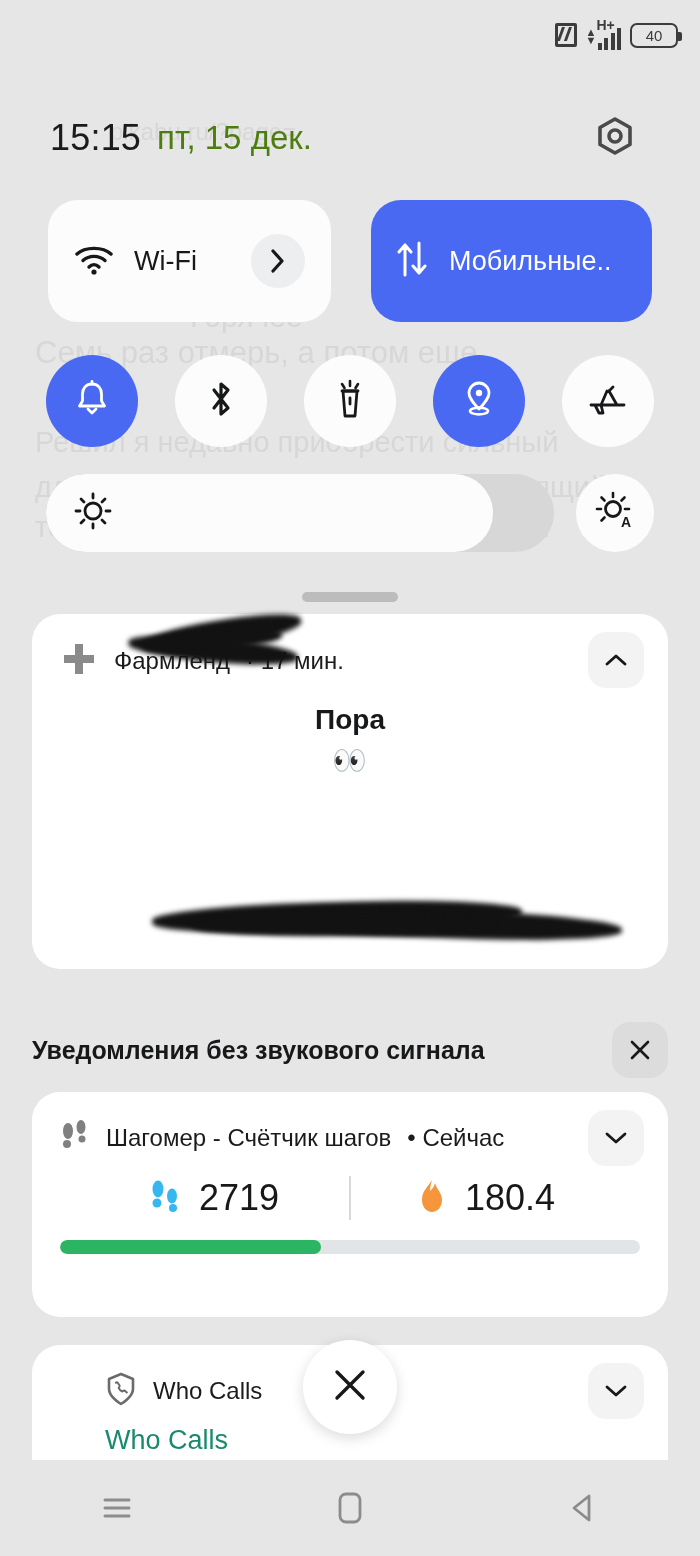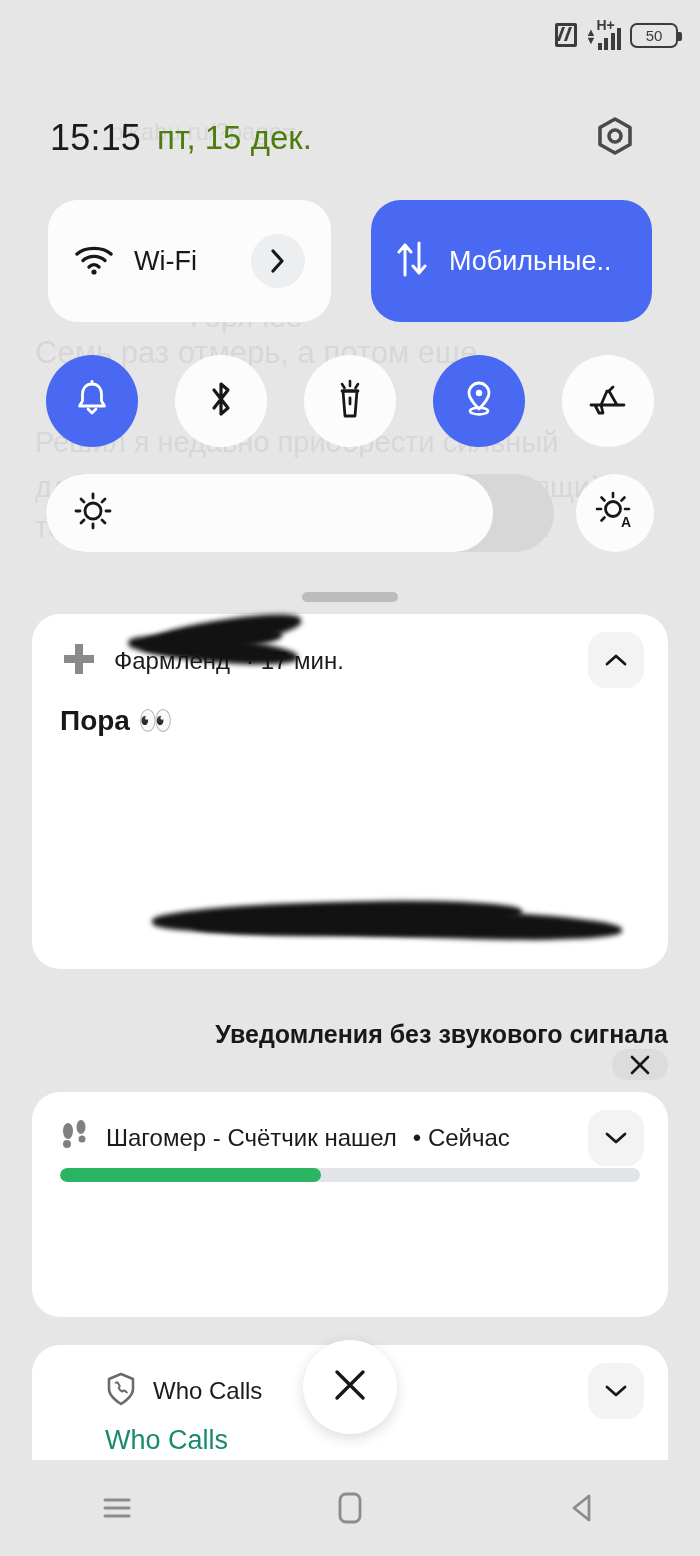--- a/index.html
+++ b/index.html
@@ -140,36 +140,36 @@
   .app-name {
     font-size: 24px; color: #1b1b1b; white-space: nowrap;
   }
   .chev-btn {
     position: absolute; right: 24px; top: 18px;
     width: 56px; height: 56px; border-radius: 18px; background: #f3f3f3;
     display: flex; align-items: center; justify-content: center;
   }
   .notif-title {
     font-size: 28px; font-weight: bold; color: #17181a;
-    padding: 22px 28px 0 28px; display: flex; align-items: center; gap: 8px;
+    padding: 22px 28px 0 28px; display: flex; align-items: center; gap: 8px; flex-direction: column;
   }
   .notif-body {
     font-size: 27px; line-height: 43px; color: #1b1b1b;
     padding: 10px 30px 30px 28px; position: relative;
   }
 
   
   .redact {
     position: absolute; background: #121212; border-radius: 45%;
     filter: blur(2.5px); pointer-events: none;
   }
 
   .section-head {
     position: absolute; left: 32px; right: 32px; height: 60px;
-    display: flex; align-items: flex-end; flex-direction: column;
+    display: flex; align-items: center;
   }
   .section-title { font-size: 25px; font-weight: bold; color: #17181a; }
   .clear-btn {
     margin-left: auto; width: 56px; height: 56px; border-radius: 18px;
     background: #dcdcdc; display: flex; align-items: center; justify-content: center;
   }
 
   .stat-row {
     display: flex; align-items: center; justify-content: center;
     padding: 18px 0 10px 0; gap: 0;
@@ -224,21 +224,21 @@
       <div class="sig-arrows">▲<br>▼</div>
       <div class="sig-h">H+</div>
       <div class="bars">
           <i></i>
           <i></i>
           <i></i>
           <i></i>
         </div>
     </div>
     <div class="battery">
-      <span>50</span>
+      <span>40</span>
     </div>
   </div>
 
   <div class="clockrow">
     <span class="clock-time">15:15</span>
     <span class="clock-date">пт, 15 дек.</span>
     <div class="settings-btn">
       <svg width="46" height="46" viewBox="0 0 46 46" fill="none">
         <path d="M23 4 L38 12.5 V29.5 L23 38 L8 29.5 V12.5 Z" stroke="#4a4a4a" stroke-width="3.6" stroke-linejoin="round"></path>
         <circle cx="23" cy="21" r="6" stroke="#4a4a4a" stroke-width="3.6"></circle>
@@ -405,28 +405,50 @@
   <div class="notif-card" style="top:1092px; height:225px;">
     <div class="notif-head">
       <span>
         <svg width="30" height="36" viewBox="0 0 30 36" fill="none">
           <ellipse cx="8" cy="13" rx="5" ry="8" fill="#808080"></ellipse>
           <ellipse cx="7" cy="26" rx="4" ry="4" fill="#808080"></ellipse>
           <ellipse cx="21" cy="9" rx="4.5" ry="7" fill="#808080"></ellipse>
           <ellipse cx="22" cy="21" rx="3.5" ry="3.5" fill="#808080"></ellipse>
         </svg>
       </span>
-      <span class="app-name">Шагомер - Счётчик нашел</span>
+      <span class="app-name">Шагомер - Счётчик шагов</span>
       <span class="app-name">• Сейчас</span>
       <div class="chev-btn">
         <svg width="24" height="16" viewBox="0 0 24 16" fill="none">
           <path d="M3 4 L12 12 L21 4" stroke="#17181a" stroke-width="2.8" stroke-linecap="round" stroke-linejoin="round"></path>
         </svg>
       </div>
     </div>
+    <div class="stat-row">
+      <div class="stat">
+        <span>
+          <svg width="32" height="40" viewBox="0 0 32 40" fill="none">
+            <ellipse cx="9" cy="13" rx="5.5" ry="8.5" fill="#35b8ef"></ellipse>
+            <ellipse cx="8" cy="27" rx="4.5" ry="4.5" fill="#35b8ef"></ellipse>
+            <ellipse cx="23" cy="20" rx="5" ry="7.5" fill="#35b8ef"></ellipse>
+            <ellipse cx="24" cy="32" rx="4" ry="4" fill="#35b8ef"></ellipse>
+          </svg>
+        </span>
+        <span class="stat-value">2719</span>
+      </div>
+      <div class="stat-sep"></div>
+      <div class="stat">
+        <span>
+          <svg width="30" height="38" viewBox="0 0 30 38" fill="none">
+            <path d="M15 3 C10 11 5 14 5 23 C5 30 9.5 35 15 35 C20.5 35 25 30 25 23 C25 16 20 13 18 6 C17 10 15 12 13 14 C13 10 14 7 15 3 Z" fill="#f5963c"></path>
+          </svg>
+        </span>
+        <span class="stat-value">180.4</span>
+      </div>
+    </div>
     <div class="progress-track">
       <div class="progress-fill" id="pedfill" style="width: 45%; background: rgb(43, 180, 98);"></div>
     </div>
   </div>
 
   <div class="notif-card" style="top:1345px; height:120px; border-radius:28px 28px 0 0;padding-left:45px;">
     <div class="notif-head">
       <span>
         <svg width="32" height="36" viewBox="0 0 32 36" fill="none">
           <path d="M16 3 L28 8 V18 C28 26 16 33 16 33 C16 33 4 26 4 18 V8 Z" stroke="#6b6b6b" stroke-width="2.6" stroke-linejoin="round"></path>

